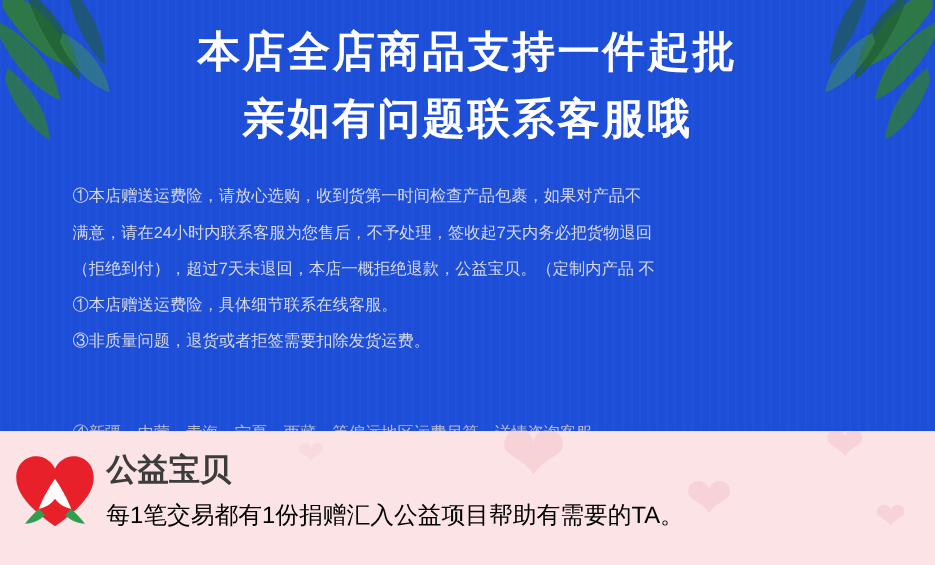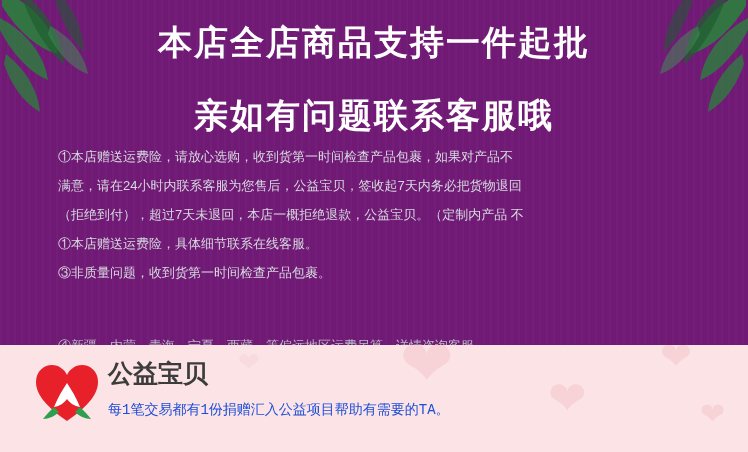--- a/index.html
+++ b/index.html
@@ -18,21 +18,21 @@
     width: 748px;
     height: 452px;
     overflow: hidden;
   }
 
   
   .banner {
     position: relative;
     width: 748px;
     height: 345px;
-    background: #701a75;
+    background: #1d4ed8;
     overflow: hidden;
   }
   
   .banner-texture {
     position: absolute;
     inset: 0;
     background:
       repeating-linear-gradient(90deg,
         rgba(255,255,255,0.018) 0px,
         rgba(255,255,255,0.018) 2px,
@@ -61,21 +61,21 @@
   }
   .headline {
     color: #ffffff;
     font-size: 34px;
     font-weight: bold;
     letter-spacing: 2px;
     line-height: 1.45;
     margin: 0;
   }
   .headline.second {
-    margin-top: 24px;
+    margin-top: 4px;
   }
 
   .body-text {
     position: absolute;
     top: 142px;
     left: 58px;
     width: 636px;
     color: #d7d9e0;
     font-size: 13px;
     line-height: 29px;
@@ -103,48 +103,47 @@
     pointer-events: none;
   }
   .heart-bg {
     position: absolute;
     color: #f7d2d7;
     font-size: 40px;
     line-height: 1;
   }
   .charity-inner {
     position: absolute;
-    left: 34px;
+    left: 11px;
     top: 14px;
     right: 10px;
     display: flex;
     align-items: flex-start;
-    font-family: Liberation Mono, monospace;
   }
   .charity-icon {
     width: 66px;
     height: 62px;
     flex: 0 0 66px;
     position: relative;
     margin-top: 4px;
   }
   .charity-texts {
     margin-left: 8px;
     padding-top: 2px;
   }
   .charity-title {
     color: #3c3c3c;
     font-size: 25px;
     font-weight: bold;
     line-height: 1.2;
     margin: 0;
   }
   .charity-sub {
-    color: #1d4ed8;
-    font-size: 14px;
+    color: #000000;
+    font-size: 19px;
     line-height: 1.3;
     margin: 10px 4px 0 0;
   }
 </style>
 </head>
 <body>
 
 <div class="page">
 
   <div class="banner">
@@ -184,24 +183,24 @@
       </svg>
     </div>
 
     <div class="headline-wrap">
       <div class="headline">本店全店商品支持一件起批</div>
       <div class="headline second">亲如有问题联系客服哦</div>
     </div>
 
     <div class="body-text">
       <p>①本店赠送运费险，请放心选购，收到货第一时间检查产品包裹，如果对产品不</p>
-      <p>满意，请在24小时内联系客服为您售后，公益宝贝，签收起7天内务必把货物退回</p>
+      <p>满意，请在24小时内联系客服为您售后，不予处理，签收起7天内务必把货物退回</p>
       <p>（拒绝到付），超过7天未退回，本店一概拒绝退款，公益宝贝。（定制内产品 不</p>
       <p>①本店赠送运费险，具体细节联系在线客服。</p>
-      <p>③非质量问题，收到货第一时间检查产品包裹。</p>
+      <p>③非质量问题，退货或者拒签需要扣除发货运费。</p>
       <p class="dim">④新疆、内蒙、青海、宁夏、西藏、等偏远地区运费另算，详情咨询客服。</p>
     </div>
   </div>
 
   <div class="charity">
     <div class="charity-hearts">
       <span class="heart-bg" style="left:400px; top:-14px; font-size:64px;">❤</span>
       <span class="heart-bg" style="left:548px; top:30px; font-size:46px;">❤</span>
       <span class="heart-bg" style="left:660px; top:-8px; font-size:38px;">❤</span>
       <span class="heart-bg" style="left:700px; top:54px; font-size:30px;">❤</span>

